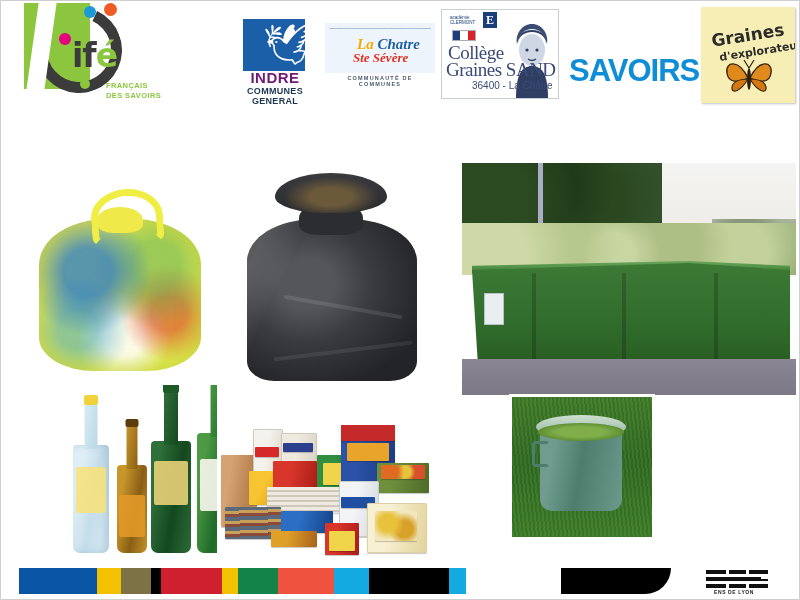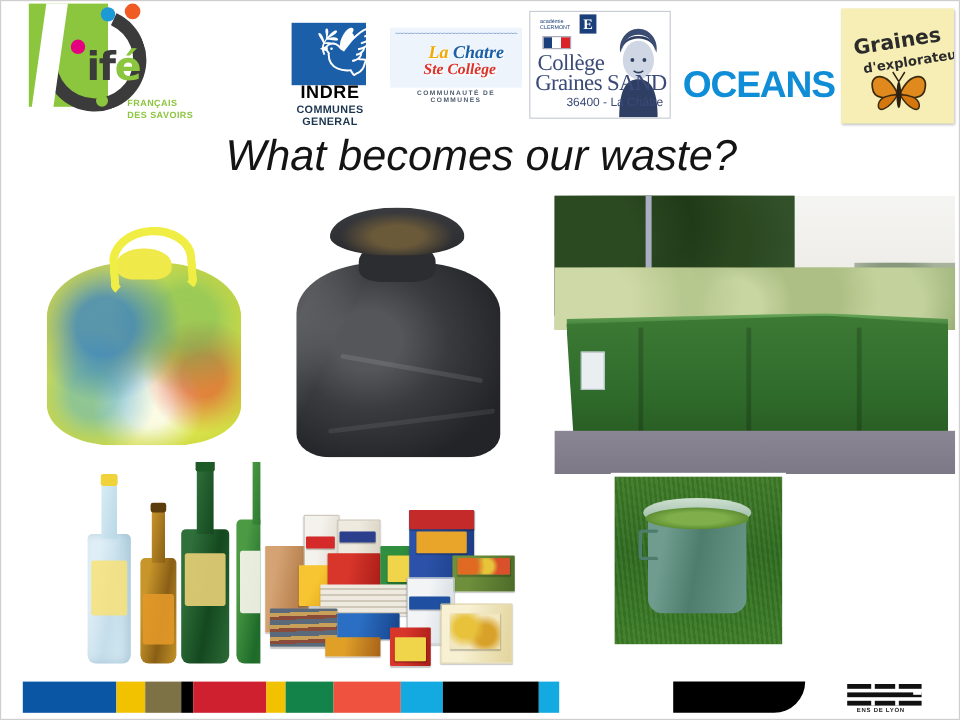--- a/index.html
+++ b/index.html
@@ -81,21 +81,21 @@
     position: absolute; left: 14px; top: 0; width: 62px; height: 52px;
     background: #1b5fa8;
   }
   .dove {
     position: absolute; left: 20px; top: 3px; font-size: 40px; color: #ffffff;
     line-height: 44px;
   }
   .indre-name {
     position: absolute; left: 0; top: 50px; width: 92px; text-align: center;
     font-family: "Liberation Sans", sans-serif;
-    font-weight: bold; font-size: 15px; color: #000000; letter-spacing: .5px;
+    font-weight: bold; font-size: 15px; color: #701a75; letter-spacing: .5px;
   }
   .indre-sub {
     position: absolute; left: 0; top: 67px; width: 92px; text-align: center;
     font-weight: bold; font-size: 9px; color: #1b3550; letter-spacing: .3px;
   }
 
   
   .logo-chatre { position: absolute; left: 324px; top: 22px; width: 110px; height: 70px;
     background: #ffffff; }
   .chatre-blue {
@@ -451,21 +451,21 @@
       <div class="indre-name">INDRE</div>
       <div class="indre-sub">COMMUNES GENERAL</div>
     </div>
 
     <div class="logo-chatre">
       <div class="chatre-blue">
         <div class="chatre-scribble">
           ~~~~~~~~~~~~~~~~~~~~~~~~~~~~~~~~~~~~~~~~~~~~~~~~~~~~~~~~~~~~~~~~~~~~~~~~~~~~~~~~~~~~~~~~~~~~~~~~~~~~~~~~~~~~~~~~~~~~~~~~~~~~~~~~~~~~~~~~~~~~~~~~~~~~~~~~
         </div>
         <div class="chatre-t1"><span>La </span><b>Chatre</b></div>
-        <div class="chatre-t2">Ste Collège</div>
+        <div class="chatre-t2">Ste Sévère</div>
       </div>
       <div class="chatre-sub">COMMUNAUTÉ DE COMMUNES</div>
     </div>
 
     <div class="logo-cgs">
       <div class="cgs-badge">académie<br>CLERMONT</div>
       <div class="cgs-e">E</div>
       <div class="cgs-flag"></div>
       <svg class="cgs-face" viewBox="0 0 48 84">
         <path d="M8 84 C8 60 14 52 24 52 C34 52 40 60 40 84 Z" fill="#2f3f63"></path>
@@ -475,38 +475,37 @@
         <circle cx="19" cy="36" r="1.6" fill="#2f3f63"></circle>
         <circle cx="29" cy="36" r="1.6" fill="#2f3f63"></circle>
         <path d="M20 45 Q24 48 28 45" stroke="#2f3f63" stroke-width="1.4" fill="none"></path>
       </svg>
       <div class="cgs-l1">Collège</div>
       <div class="cgs-l2">Graines SAND</div>
       <div class="cgs-l3">36400 - La Châtre</div>
     </div>
 
     <div class="logo-tara">
-      <div class="tara-2">OCEANS</div>
+      <div class="tara-2">SAVOIRS</div>
     </div>
 
     <div class="logo-graines">
       <div class="gr-1">Graines</div>
       <div class="gr-2">d'explorateurs</div>
       <svg class="gr-butterfly" viewBox="0 0 52 42" width="52" height="42">
         <path d="M25 21 C16 2 2 4 4 16 C5 26 16 26 25 21 Z" fill="#e0891c" stroke="#3a2a10" stroke-width="1.4"></path>
         <path d="M27 21 C36 2 50 4 48 16 C47 26 36 26 27 21 Z" fill="#e0891c" stroke="#3a2a10" stroke-width="1.4"></path>
         <path d="M25 22 C18 34 8 38 9 30 C10 24 18 22 25 22 Z" fill="#d4770f" stroke="#3a2a10" stroke-width="1.2"></path>
         <path d="M27 22 C34 34 44 38 43 30 C42 24 34 22 27 22 Z" fill="#d4770f" stroke="#3a2a10" stroke-width="1.2"></path>
         <ellipse cx="26" cy="22" rx="2" ry="11" fill="#2d2013"></ellipse>
         <path d="M26 11 L21 3 M26 11 L31 3" stroke="#2d2013" stroke-width="1.2" fill="none"></path>
       </svg>
     </div>
   </div>
 
-  <div class="title">What becomes our waste?</div>
 
   <div class="photo ph-yellow">
     <div class="yb-body"></div>
     <div class="yb-knot2"></div>
     <div class="yb-knot"></div>
   </div>
 
   <div class="photo ph-black">
     <div class="bb-body">
       <div class="bb-fold1"></div>

